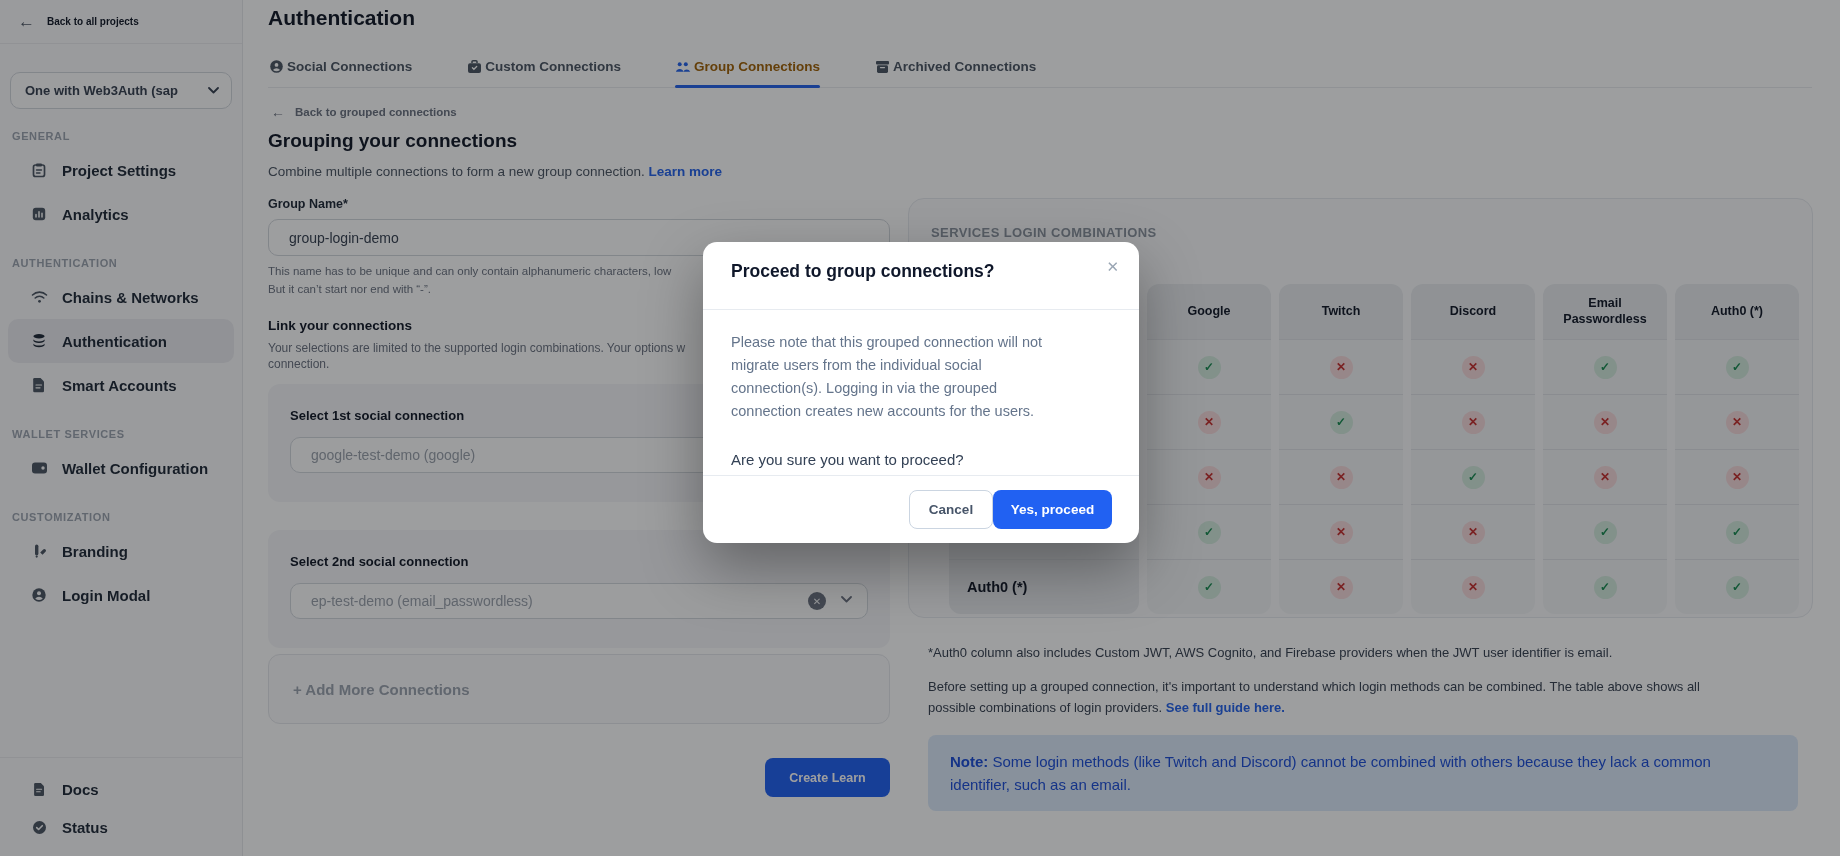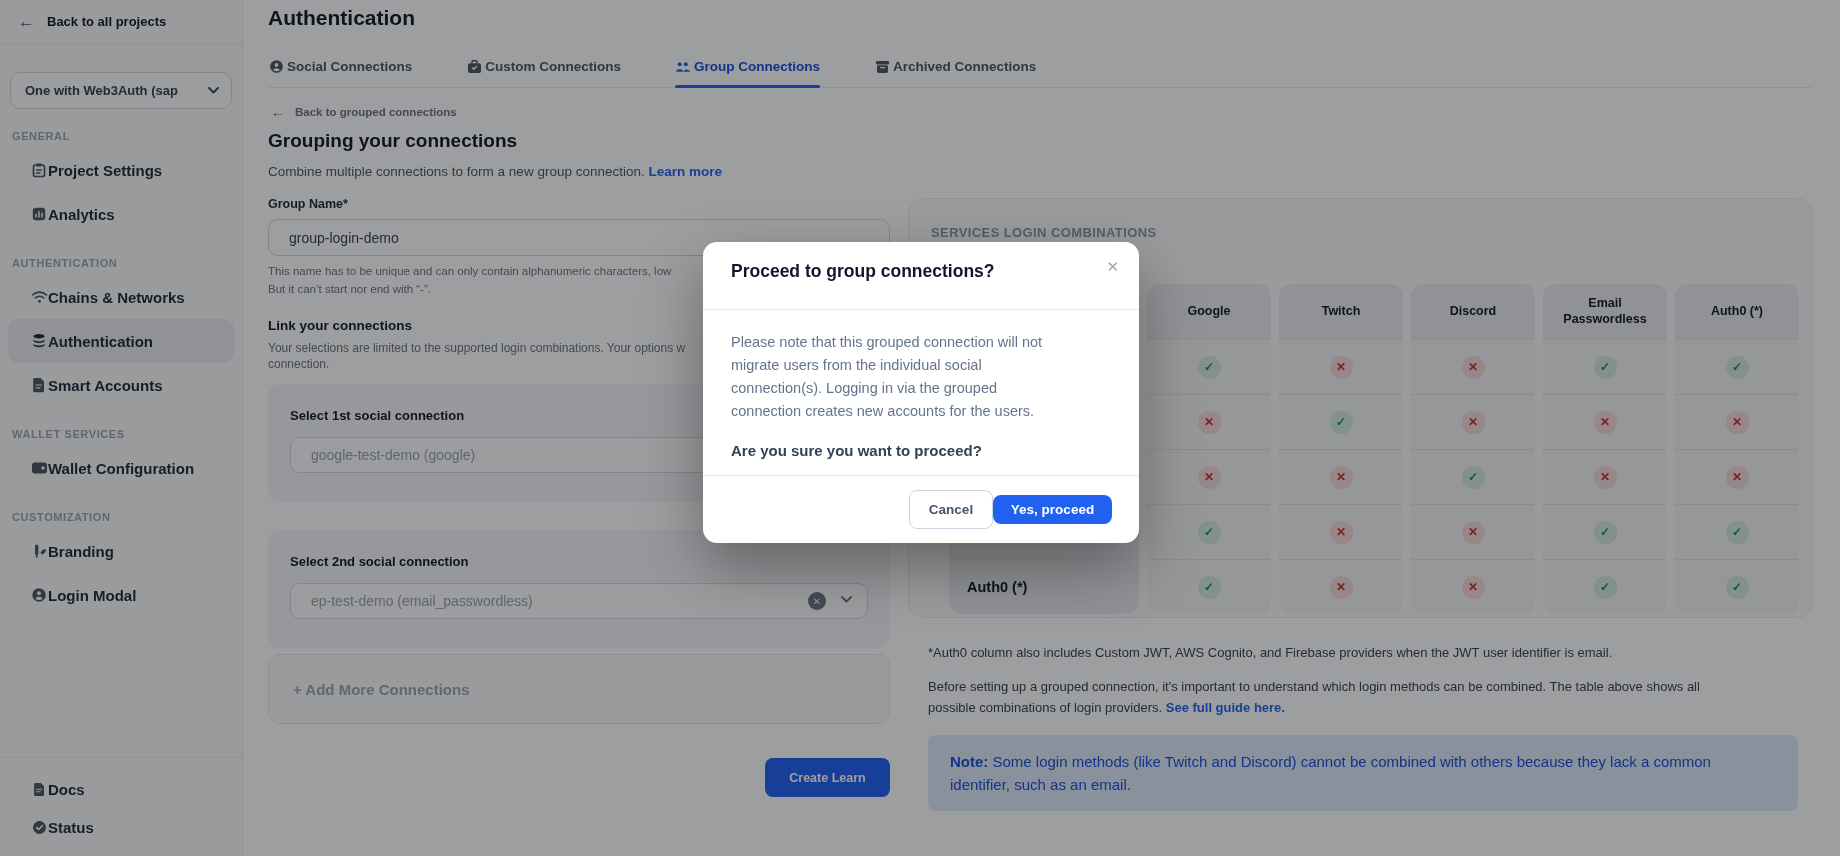--- a/index.html
+++ b/index.html
@@ -4,37 +4,37 @@
 <style>
   * { margin:0; padding:0; box-sizing:border-box; }
   html,body { width:1840px; height:856px; }
   body { font-family:"Liberation Sans", sans-serif; background:#fff; overflow:hidden; }
   .canvas { position:relative; width:1840px; height:856px; background:#ffffff; overflow:hidden; }
 
   
   .sidebar { position:absolute; left:0; top:0; width:243px; height:856px; background:#fbfbfc; border-right:1px solid #e7e8ec; z-index:1; }
   .back-row { display:flex; align-items:center; gap:12px; height:44px; padding:0 18px; border-bottom:1px solid #ececef; cursor:pointer; }
   .back-row .arrow { color:#4b5563; font-size:17px; line-height:1; }
-  .back-row .txt { font-size:13px; font-weight:700; color:#111827; }
+  .back-row .txt { font-size:10px; font-weight:700; color:#111827; }
   .proj-select { margin:28px 10px 0 10px; height:37px; border:1px solid #d3d7dd; border-radius:10px; background:#fdfdfe; display:flex; align-items:center; justify-content:space-between; padding:0 12px 0 14px; cursor:pointer; }
   .proj-select .txt { font-size:13px; color:#374151; font-weight:600; white-space:nowrap; overflow:hidden; width:170px; }
   .sec-label { margin:21px 0 6px 12px; font-size:11px; font-weight:700; color:#9ca3af; letter-spacing:.6px; }
-  .side-item { display:flex; align-items:center; height:44px; padding-left:30px; cursor:pointer; }
+  .side-item { display:flex; align-items:center; gap:14px; height:44px; padding-left:30px; cursor:pointer; }
   .side-item .txt { font-size:15px; font-weight:700; color:#1f2937; }
   .side-item.active { margin:0 8px; padding-left:22px; background:#ececf1; border-radius:10px; }
   .side-bottom { position:absolute; left:0; right:0; bottom:10px; border-top:1px solid #ececef; padding-top:12px; }
   .side-bottom .side-item { height:38px; }
   .sicon { width:18px; height:18px; display:flex; align-items:center; justify-content:center; flex:0 0 18px; }
 
   
   .main { position:absolute; left:243px; top:0; width:1597px; height:856px; background:#fff; z-index:1; }
   .page-title { position:absolute; left:25px; top:6px; font-size:21px; font-weight:800; color:#111827; }
   .tabs { position:absolute; left:25px; right:28px; top:52px; height:36px; display:flex; gap:54px; border-bottom:1px solid #e9ebee; }
   .tab { position:relative; display:flex; align-items:center; gap:3px; font-size:13.5px; font-weight:700; color:#4b5563; cursor:pointer; padding-bottom:6px; }
-  .tab.active { color:#1d4ed8;align-items:center; }
+  .tab.active { color:#a16207;align-items:center; }
   .tab.active::after { content:""; position:absolute; left:0; right:0; bottom:-1px; height:3px; border-radius:2px; background:#2563eb; }
   .ticon { width:16px; height:16px; display:flex; align-items:center; justify-content:center; }
 
   .back-link { position:absolute; left:28px; top:104px; display:flex; align-items:center; gap:10px; color:#6b7280; font-size:11.5px; font-weight:600; cursor:pointer; }
   .back-link .arrow { font-size:14px; }
   .h2 { position:absolute; left:25px; top:130px; font-size:19px; font-weight:800; color:#111827; }
   .sub { position:absolute; left:25px; top:164px; font-size:13.5px; color:#4b5563; }
   .link { color:#2563eb; font-weight:700; cursor:pointer; }
   .field-label { position:absolute; left:25px; top:197px; font-size:12.5px; font-weight:700; color:#1f2937; }
   .gname-wrap { position:absolute; left:25px; top:219px; width:622px; }
@@ -75,24 +75,24 @@
   .note-box b { font-weight:800; }
 
   
   .overlay { position:absolute; inset:0; background:rgba(10,12,16,0.40); z-index:50; }
   .modal { position:absolute; left:703px; top:242px; width:436px; height:301px; background:#fff; border-radius:14px; z-index:60; box-shadow:0 24px 60px rgba(0,0,0,.35); }
   .modal-head { position:relative; padding:19px 28px 27px 28px; border-bottom:1px solid #e7ebf0; }
   .modal-title { font-size:17.5px; font-weight:800; color:#0f172a; }
   .modal-close { position:absolute; top:12px; right:16px; font-size:15px; color:#9aa6b4; cursor:pointer; padding:4px; }
   .modal-body { padding:21px 28px 0 28px; }
   .modal-body .line { font-size:14.5px; line-height:23px; color:#64748b; }
-  .modal-q { margin-top:19px; font-size:15px; font-weight:700; color:#334155; }
+  .modal-q { margin-top:28px; font-size:15px; font-weight:400; color:#334155; }
   .modal-foot { position:absolute; left:0; right:0; bottom:0; height:68px; border-top:1px solid #e7ebf0; display:flex; align-items:center; justify-content:flex-end; padding-right:27px; }
   .btn-cancel { width:84px; height:39px; background:#fff; border:1px solid #cbd5e1; border-radius:8px; font-size:13.5px; font-weight:600; color:#475569; cursor:pointer; font-family:"Liberation Sans",sans-serif; }
-  .btn-confirm { width:119px; height:29px; background:#2161f2; border:none; border-radius:8px; font-size:13.5px; font-weight:700; color:#fff; cursor:pointer; font-family:"Liberation Sans",sans-serif; }
+  .btn-confirm { width:119px; height:39px; background:#2161f2; border:none; border-radius:8px; font-size:13.5px; font-weight:700; color:#fff; cursor:pointer; font-family:"Liberation Sans",sans-serif; }
 
   svg { display:block; }
 </style>
 </head>
 <body>
 
 <div class="canvas">
 
   <aside class="sidebar">
     <div class="back-row">

